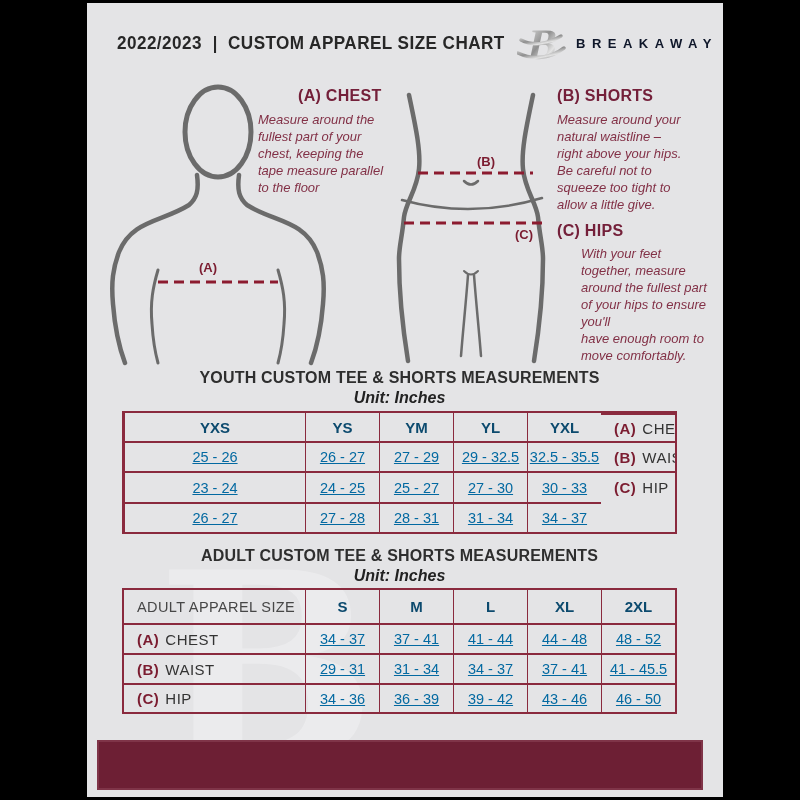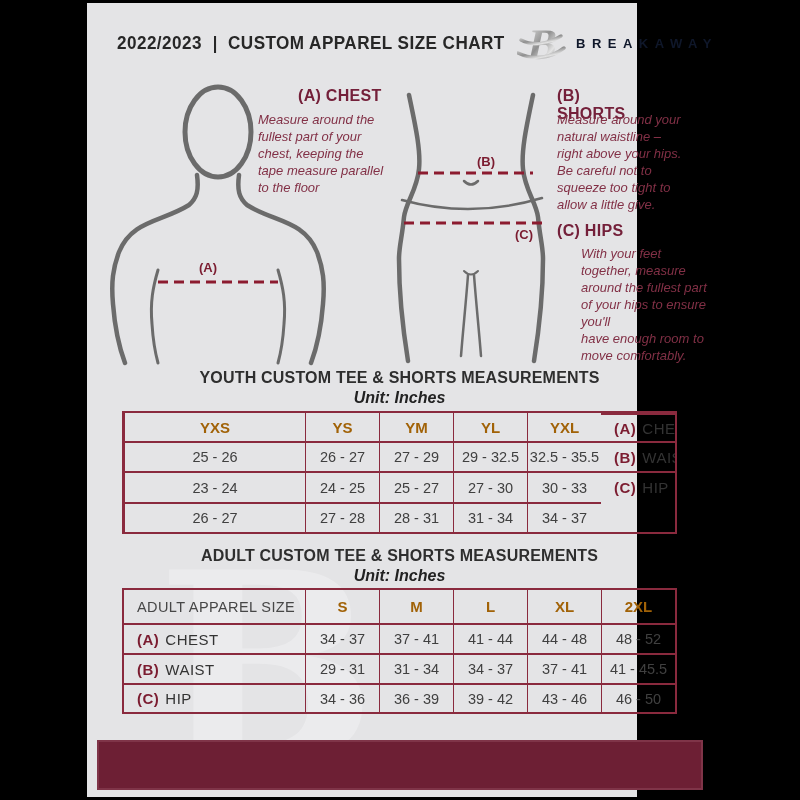--- a/index.html
+++ b/index.html
@@ -1,18 +1,18 @@
 <!DOCTYPE html>
 <html><head>
 <meta charset="utf-8">
 <style>
   html,body{margin:0;padding:0;background:#000;}
   .canvas{position:relative;width:800px;height:800px;background:#000;overflow:hidden;
           font-family:"Liberation Sans",sans-serif;}
-  .doc{position:absolute;left:87px;top:3px;width:550px;height:794px;background:#e4e4e6;}
+  .doc{position:absolute;left:87px;top:3px;width:636px;height:794px;background:#e4e4e6;}
 
   
   .hdr-title{position:absolute;left:30px;top:29px;display:flex;align-items:center;gap:12px;
              transform:scaleX(0.90);transform-origin:left center;white-space:nowrap;}
   .hdr-title .yr,.hdr-title .ttl{font-size:19px;font-weight:bold;letter-spacing:0.5px;color:#272727;}
   .hdr-title .sep{font-size:18px;font-weight:bold;color:#272727;}
   .logo-svg{position:absolute;left:430px;top:16px;}
   .brand{position:absolute;left:489px;top:33px;font-size:13px;font-weight:bold;
          letter-spacing:6.5px;color:#0f172a;}
 
@@ -42,24 +42,24 @@
   .sz-table{position:absolute;left:35px;width:555px;display:grid;
             grid-template-columns:181px repeat(5,1fr);
             border:2px solid #8a2a3e;box-sizing:border-box;}
   .youth-table{top:408px;grid-template-rows:28px 30px 31px 30px;}
   .adult-table{top:585px;grid-template-rows:33px 30px 30px 29px;}
   .c{display:flex;align-items:center;box-sizing:border-box;border-left:1.5px solid #8a2a3e;
      border-top:2px solid #8a2a3e;overflow:hidden;}
   .c.first-col{border-left:none;}
   .c.first-row{border-top:none;}
   .c.hlabel{padding-left:13px;font-size:14.5px;letter-spacing:0.4px;color:#474747;}
-  .c.size{justify-content:center;font-size:15px;font-weight:bold;color:#a16207;}
+  .c.size{justify-content:center;font-size:15px;font-weight:bold;color:#0c4a6e;}
   .c.rowlabel{padding-left:13px;font-size:15px;letter-spacing:0.5px;color:#333;gap:6px;}
   .c.rowlabel .pfx{font-weight:bold;color:#7b1c30;}
-  .c.val{justify-content:center;font-size:14.5px;color:#404040;}
+  .c.val{justify-content:center;font-size:14.5px;color:#0369a1;text-decoration:underline;}
 
   
   .watermark{position:absolute;left:70px;top:535px;font-size:260px;line-height:1;
              font-family:"DejaVu Serif","Liberation Serif",serif;font-weight:bold;
              color:#f2f2f4;opacity:0.55;pointer-events:none;}
   .footer-bar{position:absolute;left:10px;top:737px;width:606px;height:50px;
               background:#6d1f34;border:2px solid #7f3448;box-sizing:border-box;}
 </style>
 </head>
 <body>

